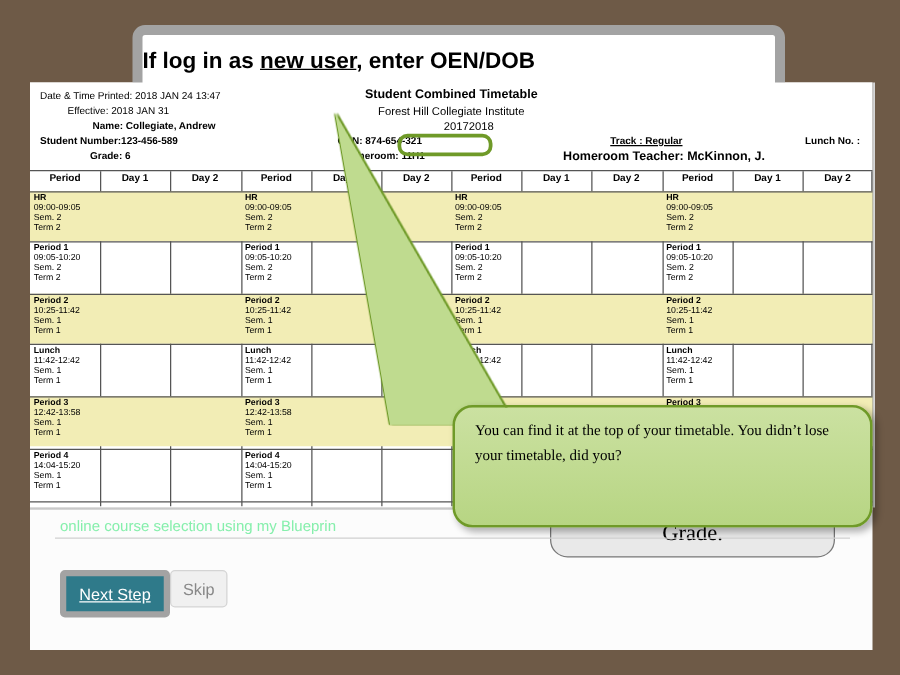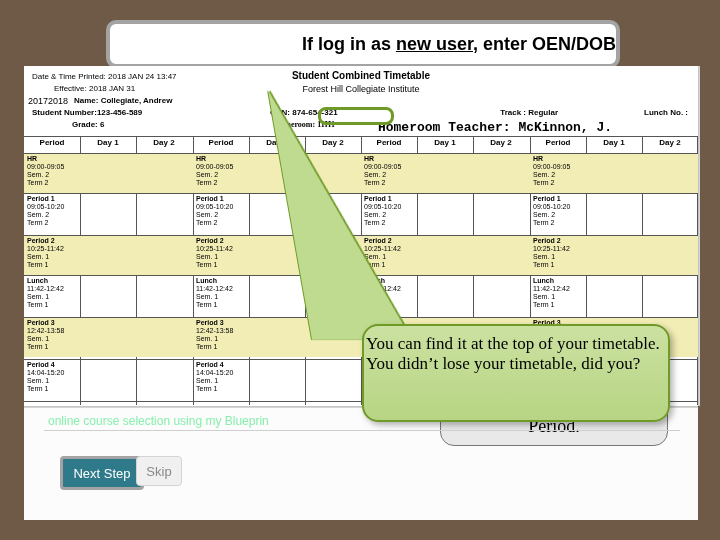--- a/index.html
+++ b/index.html
@@ -12,26 +12,26 @@
     overflow: hidden;
   }
 
   
   .banner {
     position: absolute;
     left: 106px;
     top: 20px;
     width: 506px;
     height: 40px;
-    border: 4px solid #a3a3a3;
+    border: 8px solid #a3a3a3;
     border-radius: 10px;
     background: #fff;
     display: flex;
     align-items: center;
-    justify-content: flex-end;
+    justify-content: flex-start;
     font-size: 18px;
     font-weight: bold;
     color: #000;
   }
   .banner .u { text-decoration: underline; }
 
   
   .page-area {
     position: absolute;
     left: 24px;
@@ -53,32 +53,32 @@
     color: #000;
   }
 
   
   .tt-shadow-b { position:absolute; left:0; bottom:-2px; width:100%; height:2px; background:linear-gradient(#bbb,#ddd); }
   .tt-shadow-r { position:absolute; right:-2px; top:0; height:100%; width:2px; background:linear-gradient(90deg,#bbb,#ddd); }
 
   .tt-head { position:absolute; left:0; top:0; width:100%; }
   .tt-title  { position:absolute; left:0; top:4px; width:100%; text-align:center; font-weight:bold; font-size:10px; }
   .tt-school { position:absolute; left:0; top:18px; width:100%; text-align:center; font-size:9px; }
-  .tt-year   { position:absolute; left:4px; top:30px; width:100%; font-size:9px; }
+  .tt-year   { position:absolute; left:14px; top:30px; width:100%; text-align:center; font-size:9px; }
 
   .tt-line1 { position:absolute; top:6px; left:8px; font-size:8px; }
   .tt-line2 { position:absolute; top:18px; left:30px; font-size:8px; }
   .tt-line3 { position:absolute; top:30px; left:50px; font-size:8px; font-weight:bold; }
   .tt-line4 { position:absolute; top:42px; left:8px; font-size:8px; font-weight:bold; }
   .tt-line5 { position:absolute; top:54px; left:48px; font-size:8px; font-weight:bold; }
 
   .tt-oen   { position:absolute; top:42px; left:246px; font-size:8px; font-weight:bold; }
-  .tt-home  { position:absolute; top:54px; left:250px; font-size:8px; font-weight:bold;font-family:Liberation Serif, serif; }
-  .tt-track { position:absolute; top:42px; right:140px; font-size:8px; font-weight:bold; }
-  .tt-hrt   { position:absolute; top:54px; right:86px; font-size:13px; font-weight:bold;font-family:Liberation Mono, monospace; }
+  .tt-home  { position:absolute; top:54px; left:250px; font-size:8px; font-weight:bold; }
+  .tt-track { position:absolute; top:42px; right:152px; font-size:8px; font-weight:bold;text-decoration:underline; }
+  .tt-hrt   { position:absolute; top:54px; right:86px; font-size:10px; font-weight:bold; }
   .tt-lock  { position:absolute; top:42px; right:10px; font-size:8px; font-weight:bold; }
 
   .tt-grid { position:absolute; top:70px; left:0; width:100%; height:268px; border-top:1px solid #555; }
   .tt-col  { position:absolute; top:0; height:100%; border-left:1px solid #555; }
   .tt-col.first { border-left:none; }
   .tt-colhead { position:absolute; top:70px; font-size:8px; font-weight:bold; text-align:center; }
   .tt-rowline { position:absolute; left:0; width:100%; border-top:1px solid #555; }
   .tt-band   { position:absolute; left:0; width:100%; background:#f2edb5; }
   .tt-text   { position:absolute; font-size:7px; line-height:8px; }
 
@@ -111,23 +111,23 @@
   }
 
   
   .bubble-main {
     position:absolute;
     left:362px; top:324px;
     width:300px; height:78px;
     border-radius:16px;
     background:linear-gradient(#cbe1a1,#b7d583);
     border:2px solid #6f9a28;
-    padding:8px 2px;
+    padding:8px 16px;
     font-family: "Times New Roman", Times, serif;
-    font-size:17px;
+    font-size:12px;
     line-height:20px;
     color:#000;
     box-shadow: 3px 3px 6px rgba(0,0,0,0.3);
   }
 
   
   .tail-fill {
     position:absolute;
     left:290px; top:90px;
     width:0; height:0;
@@ -155,21 +155,21 @@
     position:absolute;
     top:456px;
     height:28px;
     border-radius:4px;
     display:flex;
     align-items:center;
     justify-content:center;
     font-size:13px;
     font-family: Arial, sans-serif;
   }
-  .btn-next { left:60px; width:78px; background:#2f7a8a; color:#fff; border:3px solid #a3a3a3; }
+  .btn-next { left:48px; width:78px; background:#2f7a8a; color:#fff; border:5px solid #a3a3a3;text-decoration:underline; }
   .btn-skip { left:136px; width:44px; background:#f0f0f0; color:#888; border:1px solid #d4d4d4; }
 </style>
 </head>
 <body>
 
 <div class="page-area"></div>
 
 <div class="banner">
   <span>
     <span>If log in as </span><span class="u">new user</span><span>, enter OEN/DOB</span>
@@ -264,21 +264,21 @@
     <div class="tt-colhead" style="left: 393px; width: 56px; top: 72px;">Day 1</div>
     <div class="tt-colhead" style="left: 449px; width: 56px; top: 72px;">Day 2</div>
     <div class="tt-colhead" style="left: 506px; width: 56px; top: 72px;">Period</div>
     <div class="tt-colhead" style="left: 562px; width: 56px; top: 72px;">Day 1</div>
     <div class="tt-colhead" style="left: 618px; width: 56px; top: 72px;">Day 2</div>
   </div>
 
 <div class="tail-fill"></div>
 
 <div class="bubble-base">
-  <span>Period.</span>
+  <span>Grade.</span>
 </div>
 
 <div class="bubble-main">
   <span>You can find it at the top of your timetable. You didn’t lose your timetable, did you?</span>
 </div>
 
 <div class="footer-text">online course selection using my Blueprin</div>
 <div class="footer-line"></div>
 <div class="btn btn-next">
   <span>Next Step</span>

